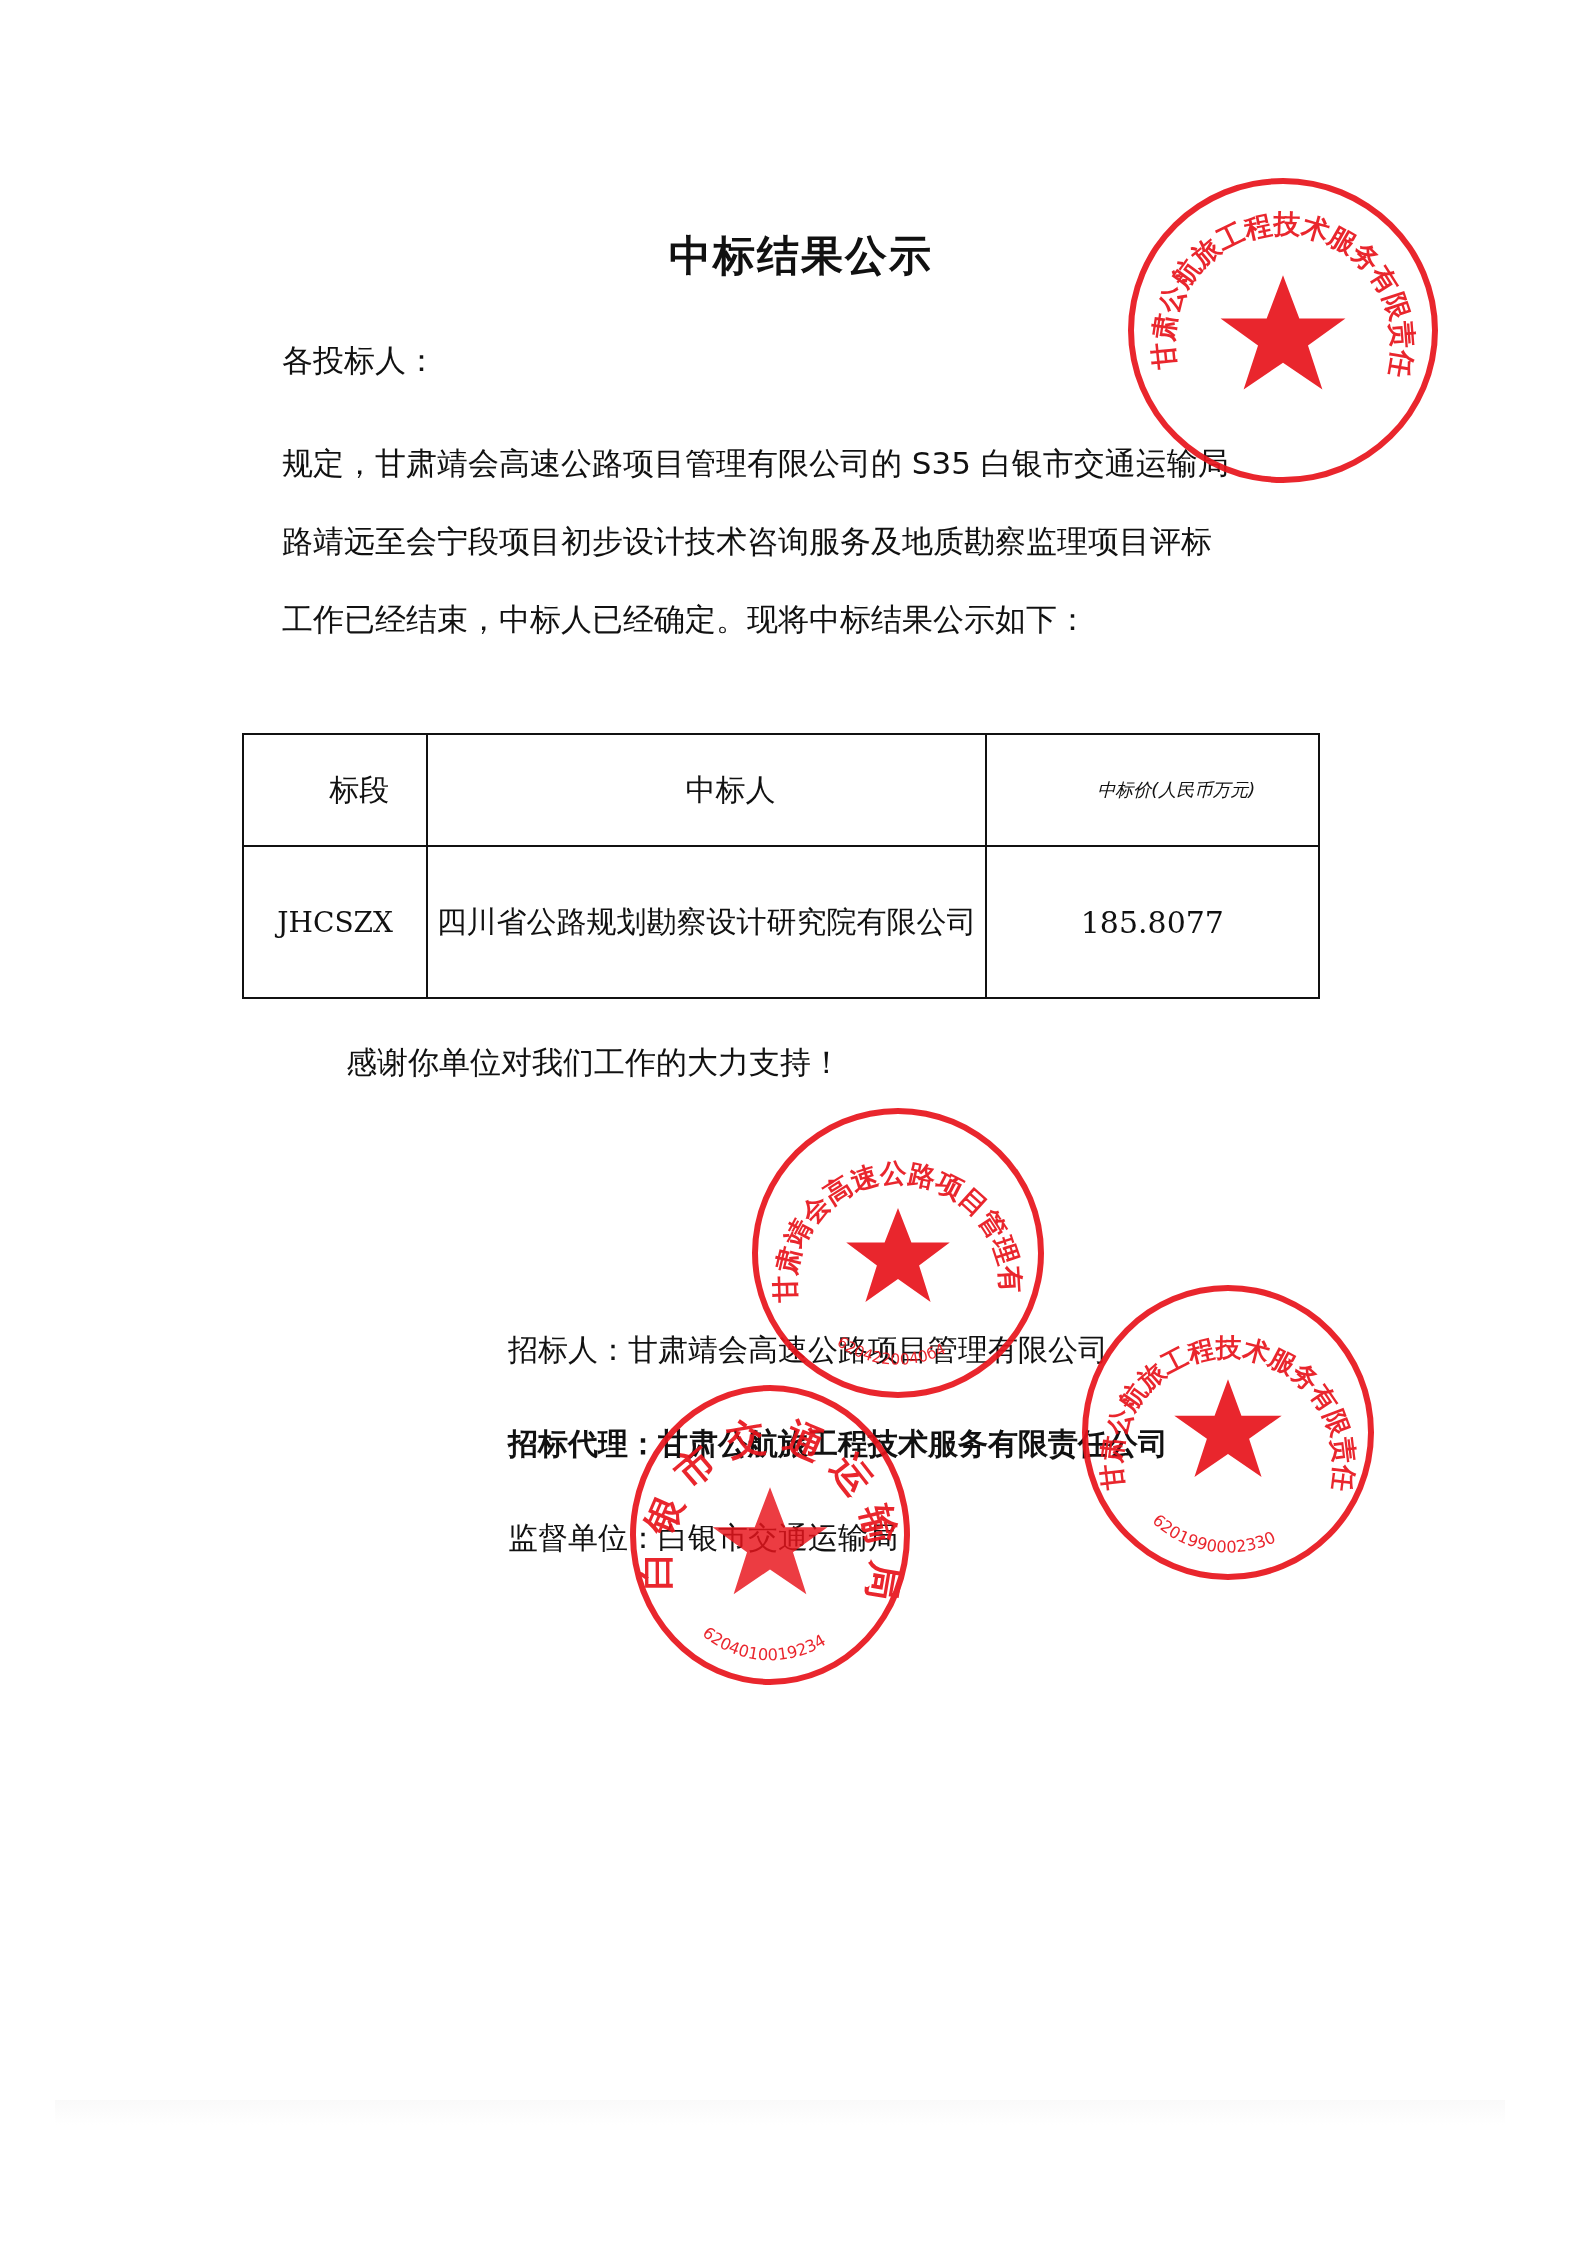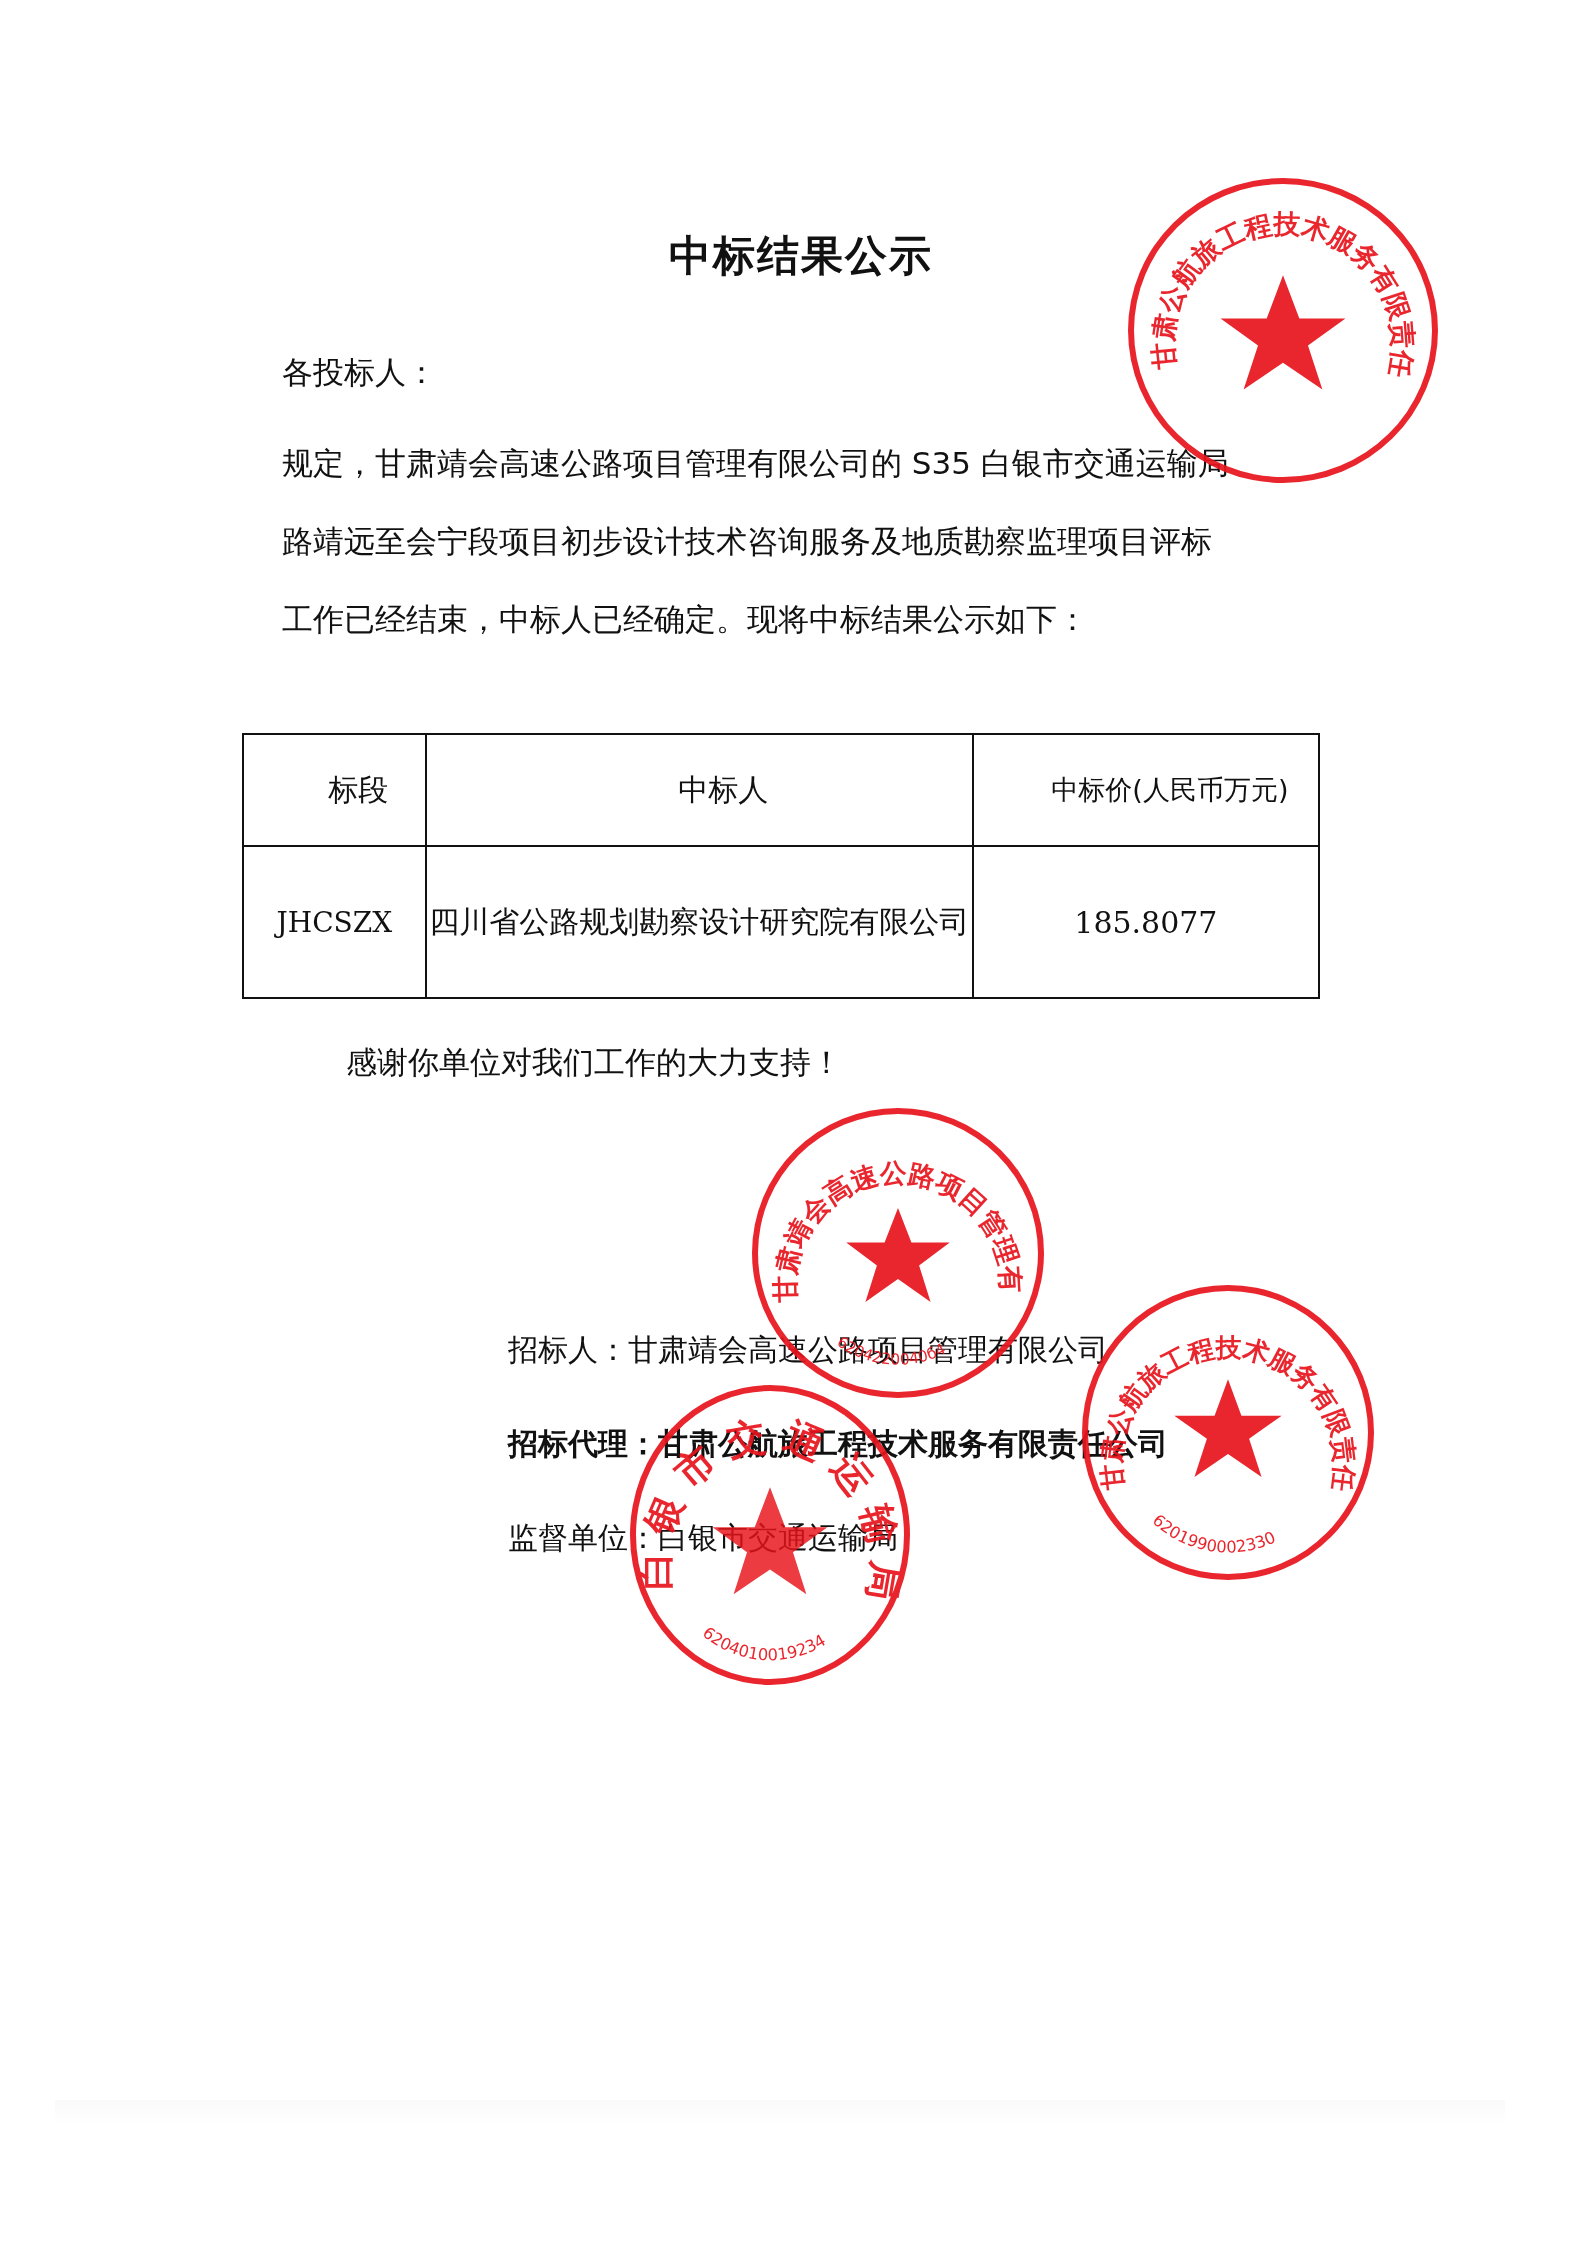--- a/index.html
+++ b/index.html
@@ -7,39 +7,39 @@
       width: 1586px; height: 2244px; position: relative; overflow: hidden;
       background: #ffffff; color: #111111;
       font-family: "DejaVu Sans", "Liberation Sans", sans-serif;
     }
     .abs { position: absolute; }
     .title {
       left: 0; width: 1586px; top: 228px; text-align: center;
       font-family: "DejaVu Serif", "Liberation Serif", serif;
       font-size: 42px; font-weight: bold; letter-spacing: 2px; padding-left: 8px;
     }
-    .greet { left: 282px; top: 352px; font-size: 31px; }
+    .greet { left: 282px; top: 340px; font-size: 31px; }
     .para { left: 282px; top: 424px; width: 1010px; font-size: 31px; line-height: 78px; }
     .para .line { white-space: nowrap; display: block; }
     .para .line.first { text-indent: 70px; }
     table.result {
       position: absolute; left: 242px; top: 733px; width: 1078px; border-collapse: collapse;
       font-size: 30px; color: #111;
     }
     table.result td, table.result th {
       border: 2px solid #111; text-align: center; font-weight: normal; padding: 0;
     }
     table.result th { height: 110px; padding-left: 48px; }
     table.result td { height: 150px; }
     .col1 { width: 149px; }
     .col2 { width: 614px; }
     .col3 { width: 311px; }
     .code { font-family: "DejaVu Serif", "Liberation Serif", serif; font-size: 28px; letter-spacing: 0px; }
     .price { font-family: "DejaVu Serif", "Liberation Serif", serif; font-size: 30px; }
-    .th3 { font-size: 27px; white-space: nowrap; }
+    .th3 { font-size: 18px; white-space: nowrap; font-style: italic; }
     .thanks { left: 346px; top: 1042px; font-size: 31px; }
     .sig { left: 508px; font-size: 30px; white-space: nowrap; }
     .seal {
       position: absolute; border-radius: 50%; border: 6px solid #e8141c;
       box-sizing: border-box; pointer-events: none; opacity: 0.92;
     }
     .seal svg { position: absolute; left: 0; top: 0; width: 100%; height: 100%; overflow: visible; }
     .seal text { fill: #e8141c; font-family: "DejaVu Sans", sans-serif; font-weight: bold; }
     .seal .num { font-weight: normal; }
     .scan-edge { position: absolute; left: 55px; top: 2100px; width: 1450px; height: 25px;

